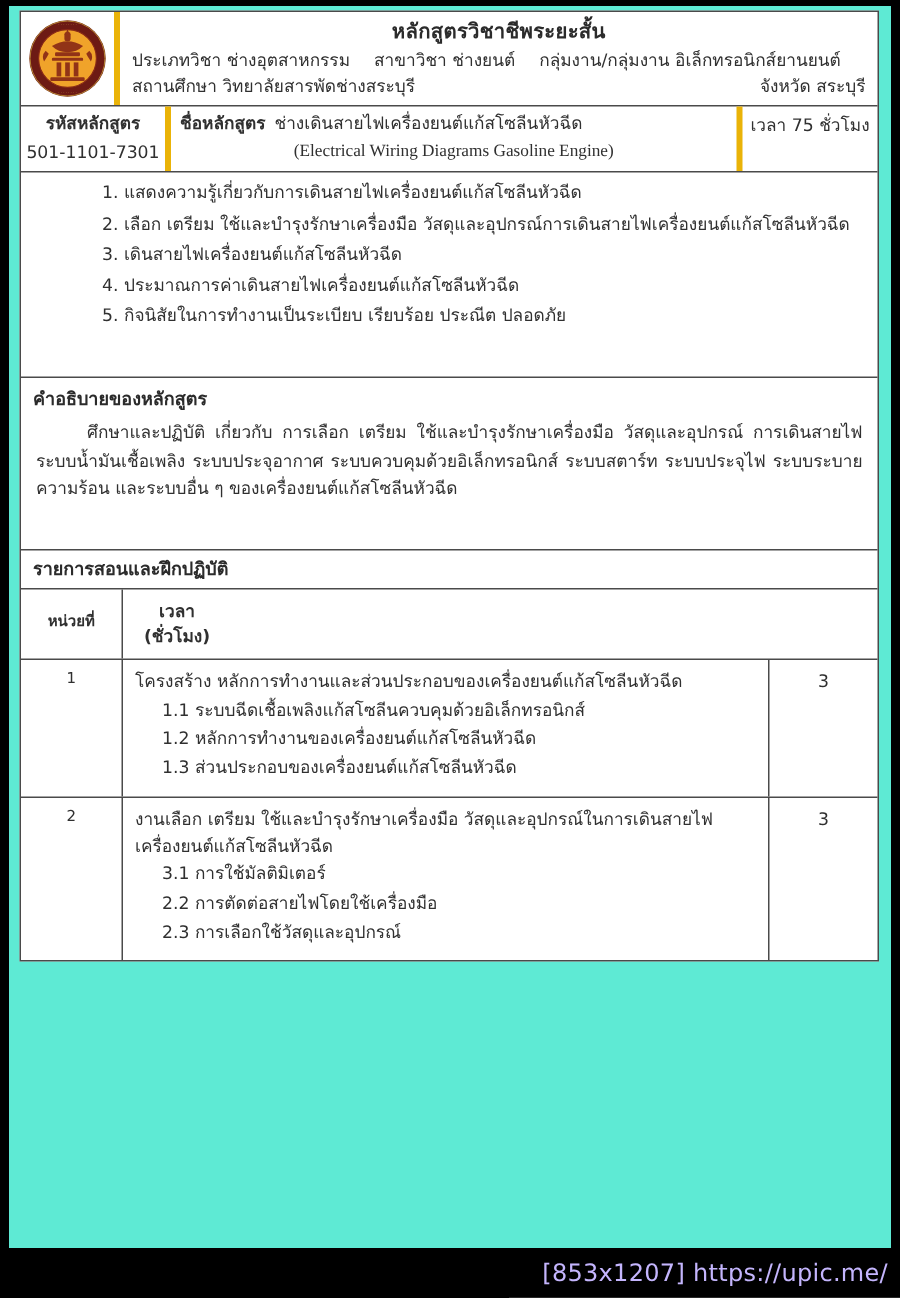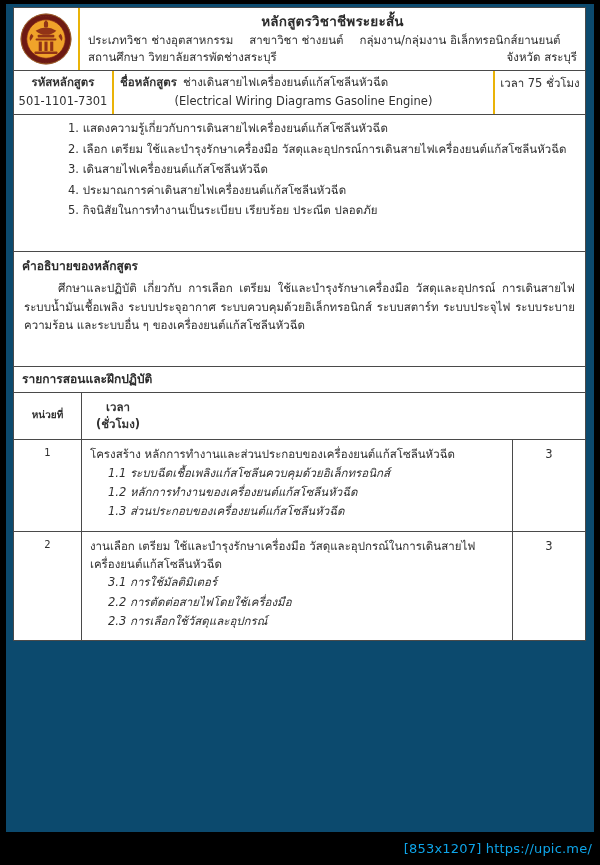--- a/index.html
+++ b/index.html
@@ -14,35 +14,35 @@
     width: 600px; height: 865px;
     background: #000000;
     overflow: hidden;
   }
 
   
   .page {
     position: absolute;
     left: 6px; top: 4px;
     width: 588px; height: 828px;
-    background: #0c4a6e;
+    background: #5eead4;
     overflow: hidden;
   }
 
   
   .doc {
     position: absolute;
     left: 7px; top: 3px;
     width: 573px;
     border: 1px solid #4a4a4a;
     background: #ffffff;
   }
 
   .row { display: flex; width: 100%; }
-  .cell { border-right: 2px solid #eab308; }
+  .cell { border-right: 4px solid #eab308; }
   .cell:last-child { border-right: none; }
 
   
   .masthead { border-bottom: 1px solid #4a4a4a; }
   .logo-cell {
     width: 66px;
     flex: 0 0 66px;
     display: flex;
     align-items: center;
     justify-content: center;
@@ -92,21 +92,21 @@
 
   .name-cell {
     flex: 1 1 auto;
     padding: 3px 6px 4px 6px;
     font-size: 11.5px;
     color: #303030;
   }
   .name-cell .l1 { line-height: 1.55; }
   .name-cell .l1 b { font-weight: bold; }
   .name-cell .l1 .v { margin-left: 6px; }
-  .name-cell .l2 { text-align: center; line-height: 1.6; }
+  .name-cell .l2 { text-align: center; line-height: 1.6; font-family: Liberation Serif, serif; }
 
   .hours-cell {
     width: 90px; flex: 0 0 90px;
     padding: 3px 4px;
     text-align: center;
     font-size: 11.5px;
     color: #303030;
     display: flex;
     align-items: flex-start;
     justify-content: center;
@@ -178,36 +178,36 @@
     font-weight: bold;
     display: flex;
     flex-direction: column;
     align-items: center;
     justify-content: center;
     padding-top: 6px; padding-bottom: 7px;
     line-height: 1.45;
   }
   .t-head .t-topic { text-align: center; }
   .topic-main { line-height: 1.6; }
-  .topic-sub { padding-left: 18px; line-height: 1.68; font-style: italic; }
+  .topic-sub { padding-left: 18px; line-height: 1.68; }
 
   
   .footer {
     position: absolute;
     left: 0; right: 0; bottom: 0;
     height: 33px;
     background: #000000;
     display: flex;
     align-items: center;
     justify-content: flex-end;
     padding-right: 8px;
   }
   .footer-text {
-    color: #0ea5e9;
-    font-size: 13px;
+    color: #c4b5fd;
+    font-size: 16px;
     font-family: "DejaVu Sans", "Liberation Sans", sans-serif;
     letter-spacing: .2px;
     white-space: nowrap;
   }
 </style>
 </head>
 <body>
 
 <div id="screenshot">
 

